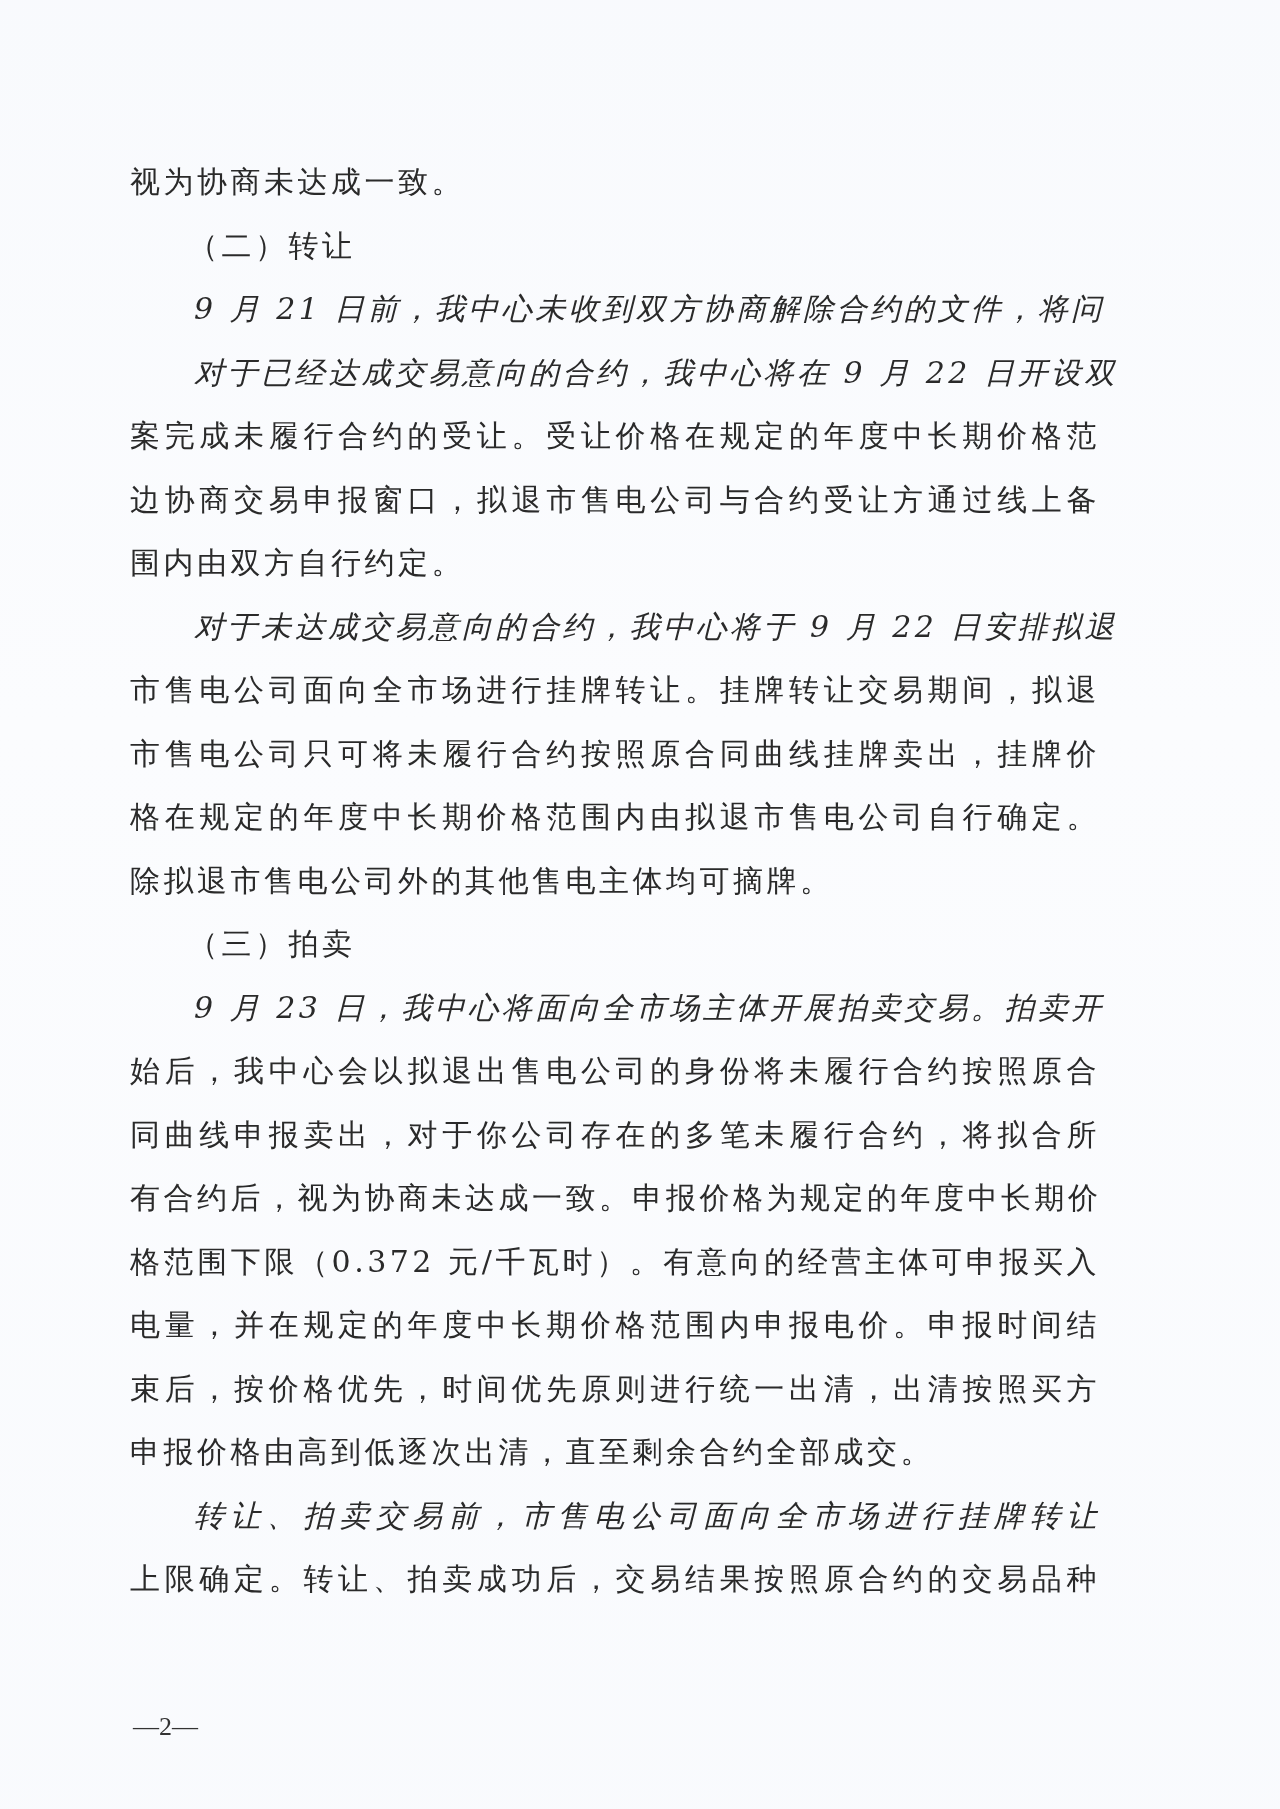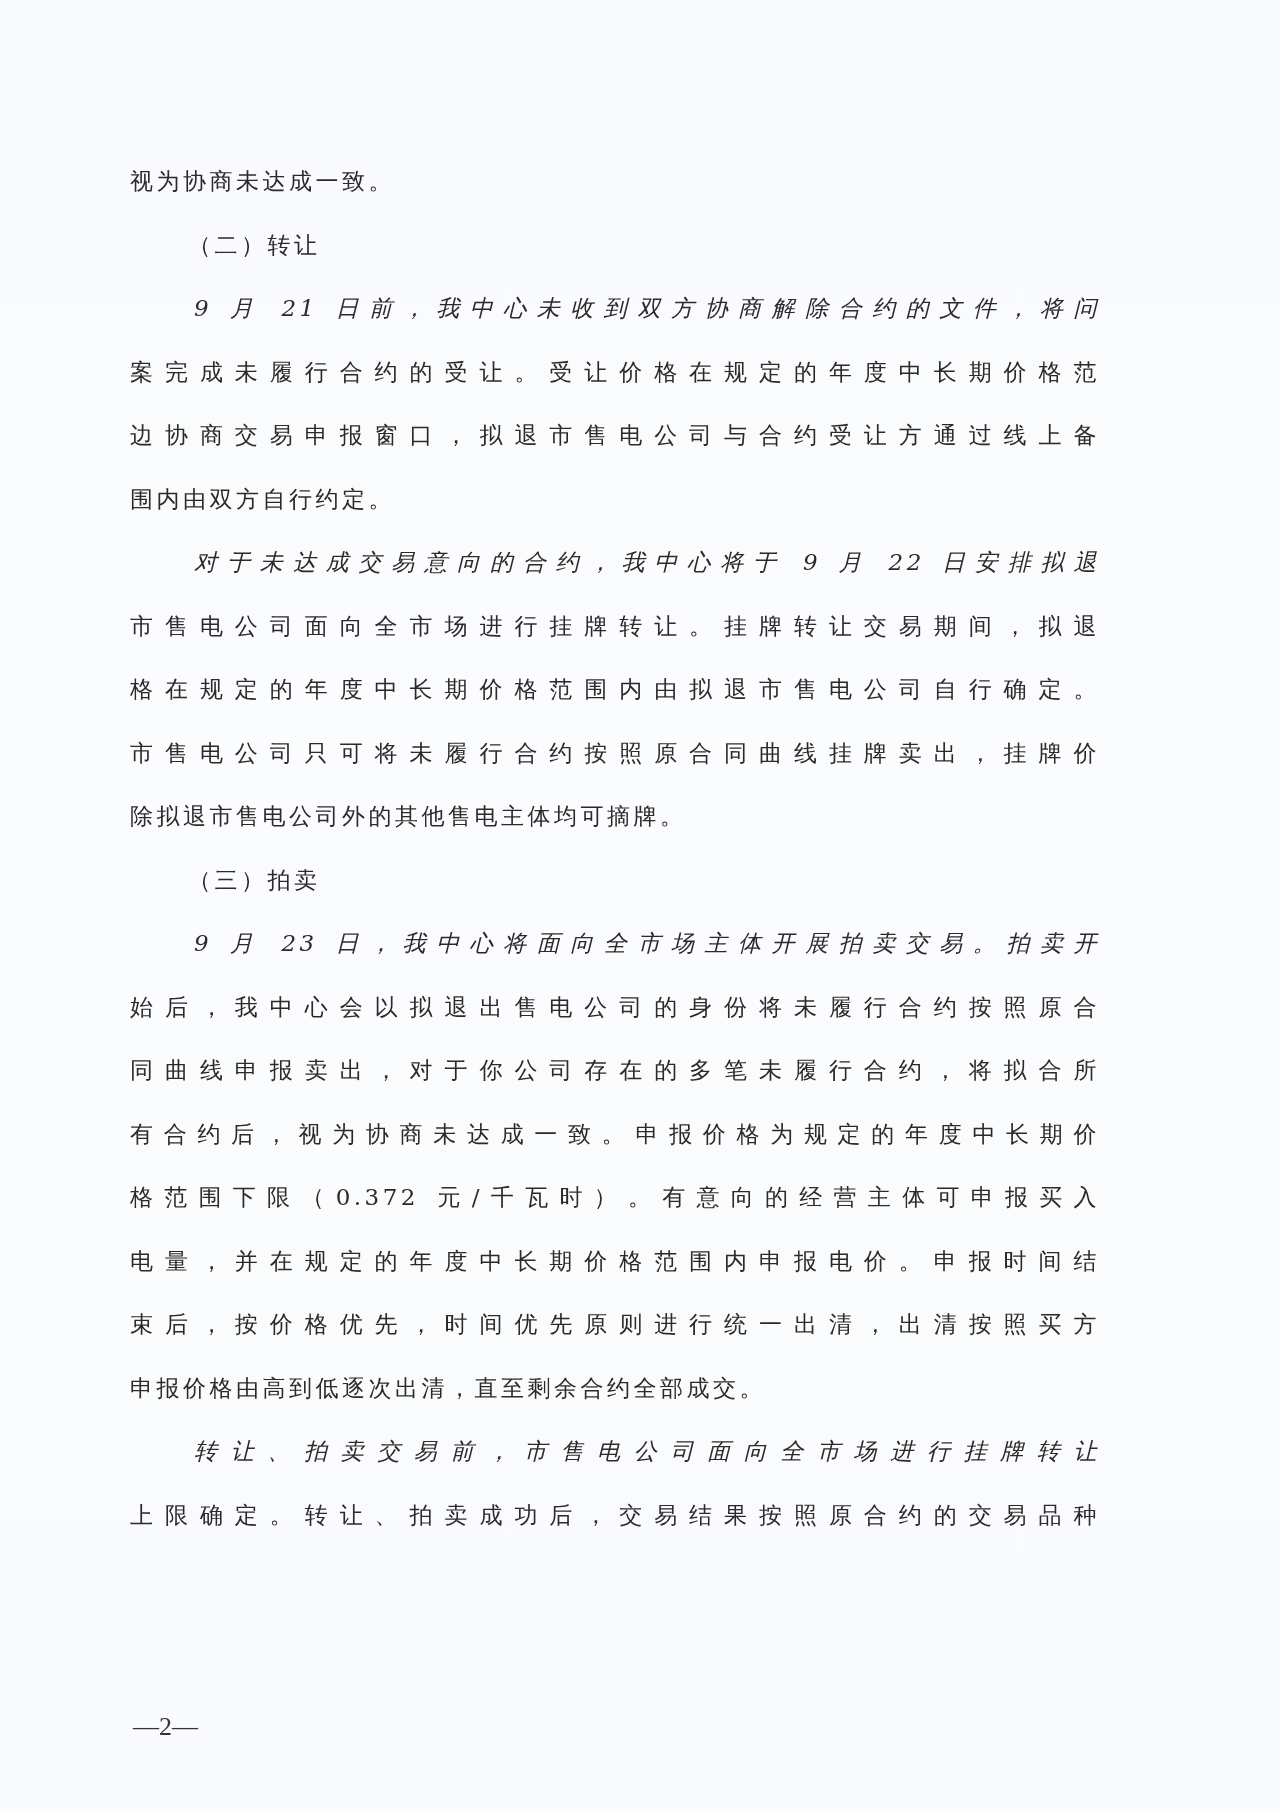--- a/index.html
+++ b/index.html
@@ -15,21 +15,21 @@
       font-family: "DejaVu Serif", "Liberation Serif", serif;
       color: #2a2a2a;
     }
     .page {
       position: absolute;
       left: 130px;
       top: 150px;
       width: 970px;
     }
     .line {
-      font-size: 23px;
+      font-size: 30px;
       line-height: 63.5px;
       height: 63.5px;
       white-space: nowrap;
       letter-spacing: 3.5px;
       text-align: justify;
       text-align-last: justify;
     }
     .line.last {
       text-align-last: left;
     }
@@ -60,27 +60,28 @@
   </style>
 </head>
 <body>
 
 <div class="scan-noise"></div>
 
 <div class="page">
   <div class="line last">视为协商未达成一致。</div>
   <div class="line heading">（二）转让</div>
   <div class="line indent">9 月 21 日前，我中心未收到双方协商解除合约的文件，将问</div>
+  <div class="line indent">对于已经达成交易意向的合约，我中心将在 9 月 22 日开设双</div>
   <div class="line">案完成未履行合约的受让。受让价格在规定的年度中长期价格范</div>
   <div class="line">边协商交易申报窗口，拟退市售电公司与合约受让方通过线上备</div>
   <div class="line last">围内由双方自行约定。</div>
   <div class="line indent">对于未达成交易意向的合约，我中心将于 9 月 22 日安排拟退</div>
   <div class="line">市售电公司面向全市场进行挂牌转让。挂牌转让交易期间，拟退</div>
+  <div class="line">市售电公司只可将未履行合约按照原合同曲线挂牌卖出，挂牌价</div>
   <div class="line">格在规定的年度中长期价格范围内由拟退市售电公司自行确定。</div>
-  <div class="line">市售电公司只可将未履行合约按照原合同曲线挂牌卖出，挂牌价</div>
   <div class="line last">除拟退市售电公司外的其他售电主体均可摘牌。</div>
   <div class="line heading">（三）拍卖</div>
   <div class="line indent">9 月 23 日，我中心将面向全市场主体开展拍卖交易。拍卖开</div>
   <div class="line">始后，我中心会以拟退出售电公司的身份将未履行合约按照原合</div>
   <div class="line">同曲线申报卖出，对于你公司存在的多笔未履行合约，将拟合所</div>
   <div class="line">有合约后，视为协商未达成一致。申报价格为规定的年度中长期价</div>
   <div class="line">格范围下限（0.372 元/千瓦时）。有意向的经营主体可申报买入</div>
   <div class="line">电量，并在规定的年度中长期价格范围内申报电价。申报时间结</div>
   <div class="line">束后，按价格优先，时间优先原则进行统一出清，出清按照买方</div>
   <div class="line last">申报价格由高到低逐次出清，直至剩余合约全部成交。</div>

